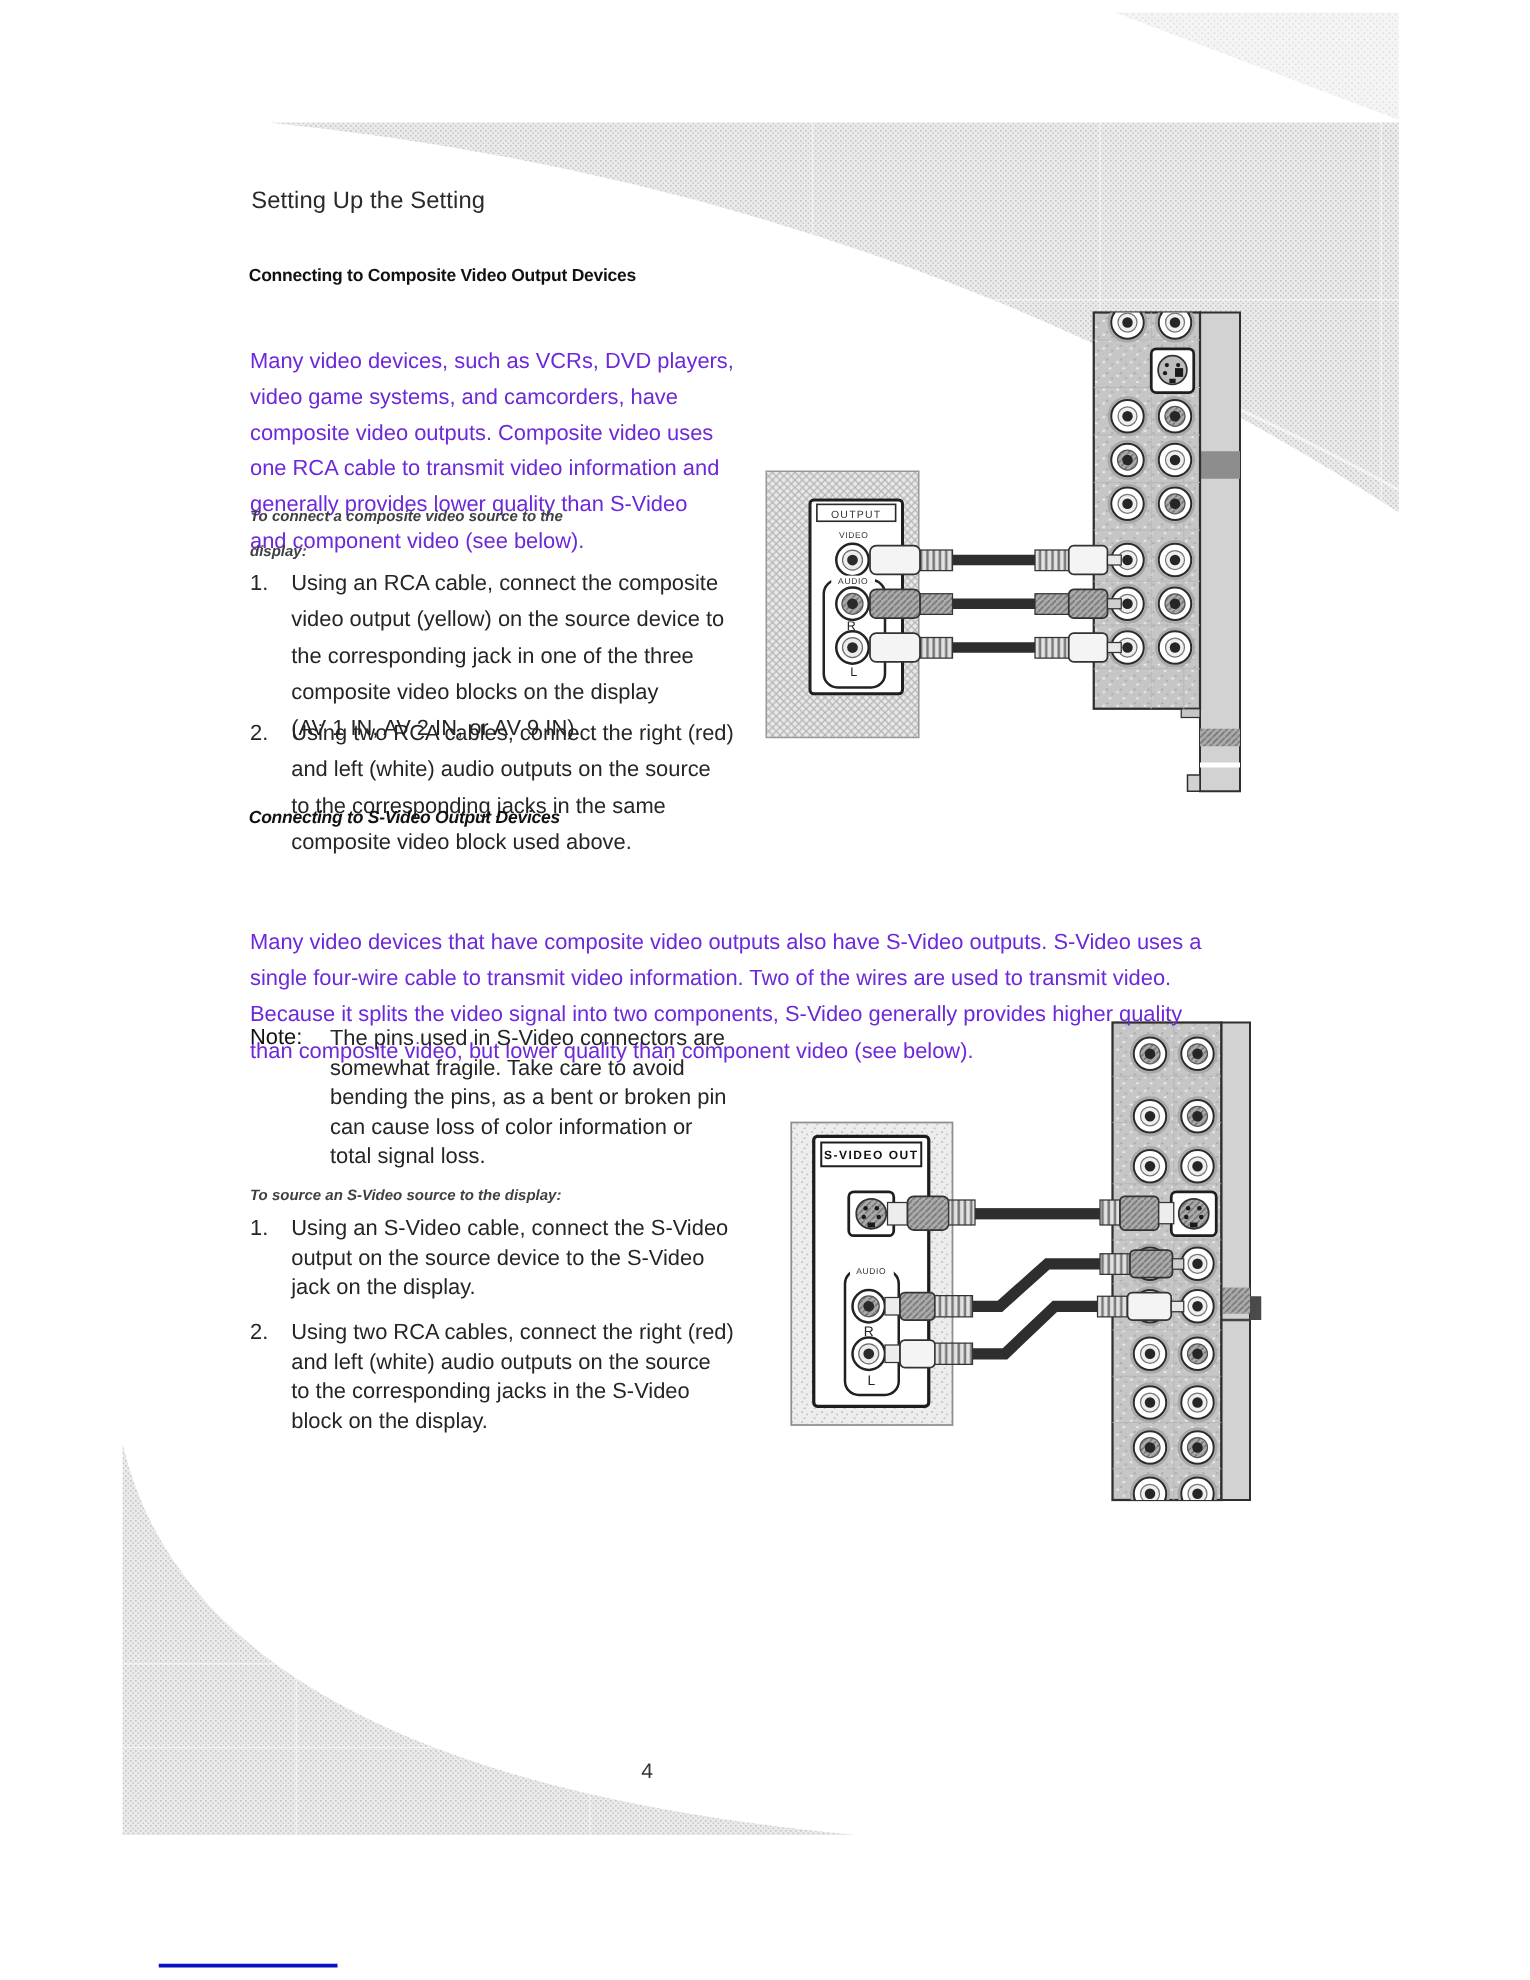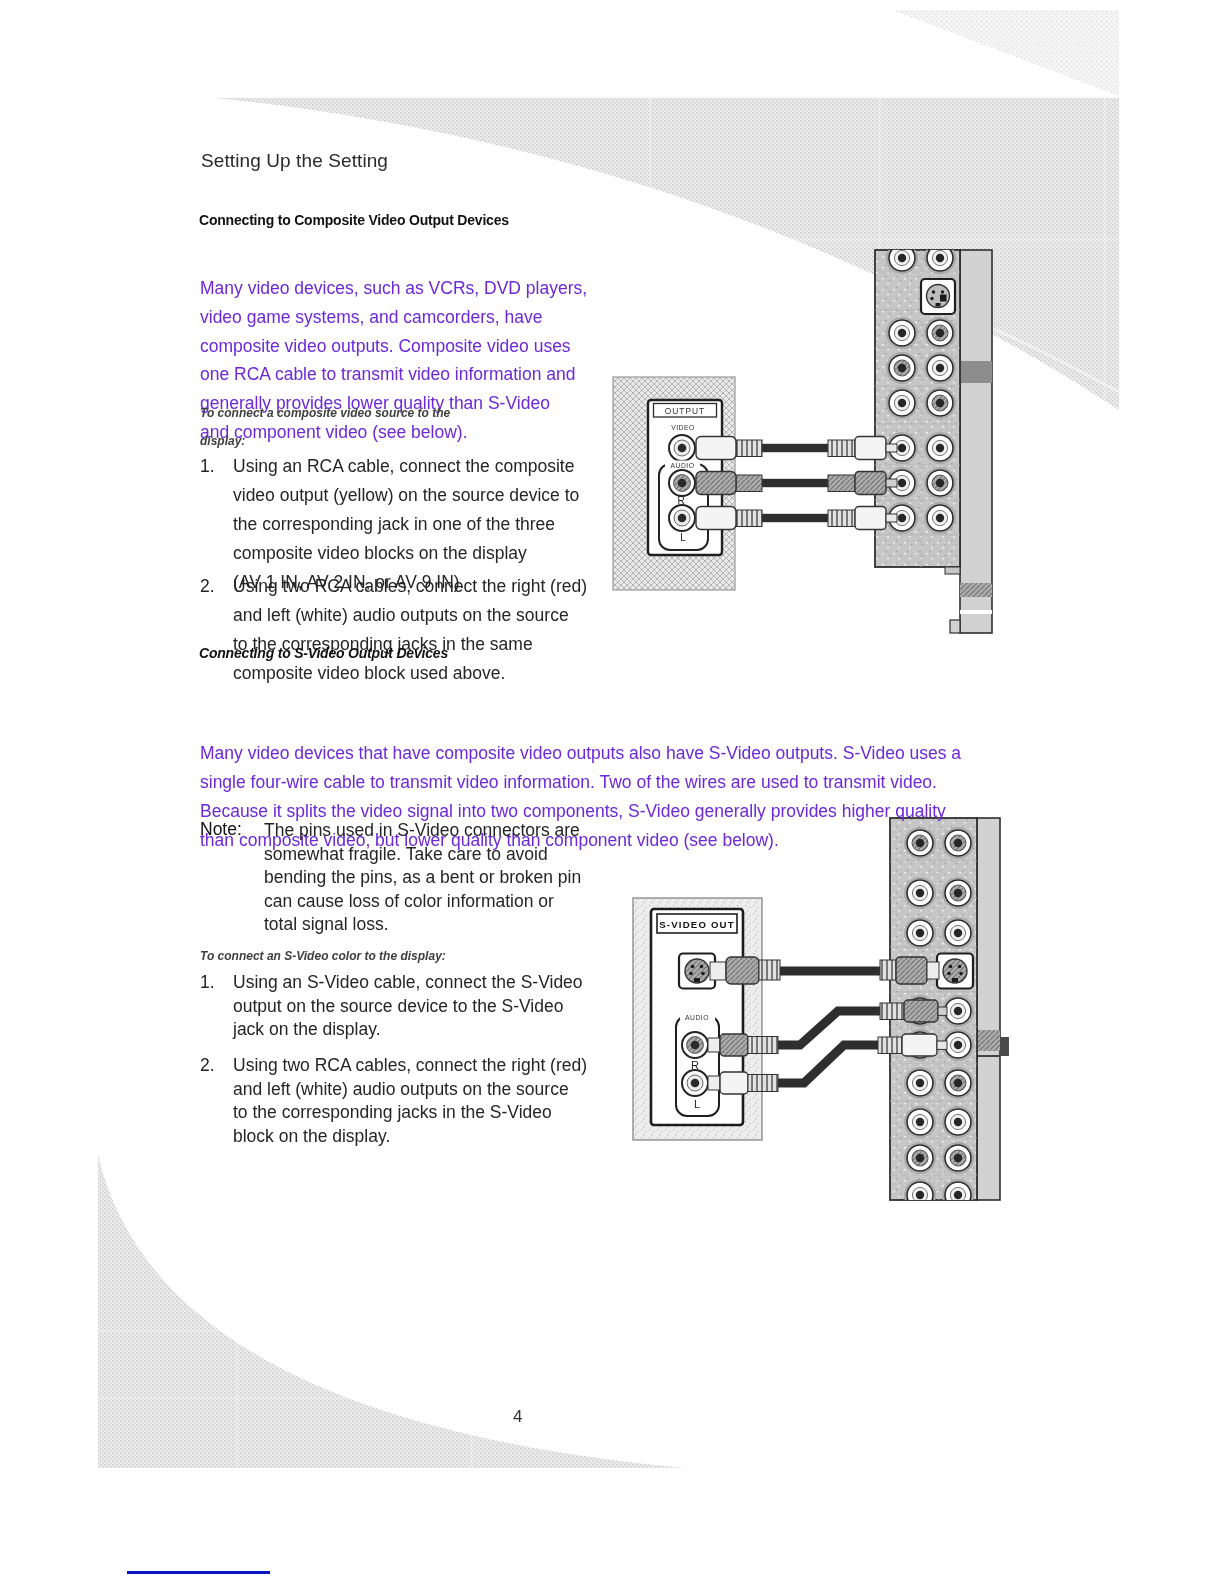--- a/index.html
+++ b/index.html
@@ -102,21 +102,21 @@
 <div class="txt body-text intro2">Many video devices that have composite video outputs also have S-Video outputs. S-Video uses a
 single four-wire cable to transmit video information. Two of the wires are used to transmit video.
 Because it splits the video signal into two components, S-Video generally provides higher quality
 than composite video, but lower quality than component video (see below).</div>
 <div class="txt note-label">Note:</div>
 <div class="txt note-text">The pins used in S-Video connectors are
 somewhat fragile. Take care to avoid
 bending the pins, as a bent or broken pin
 can cause loss of color information or
 total signal loss.</div>
-<div class="txt subhead sh2">To connect an S-Video color to the display:</div>
+<div class="txt subhead sh2">To source an S-Video source to the display:</div>
 
 <div class="step" style="left:200px;top:971px;">
   <span class="num lh24">1.</span>
   <span class="stext lh24">Using an S-Video cable, connect the S-Video
 output on the source device to the S-Video
 jack on the display.</span>
 </div>
 <div class="step" style="left:200px;top:1054px;">
   <span class="num lh24">2.</span>
   <span class="stext lh24">Using two RCA cables, connect the right (red)

